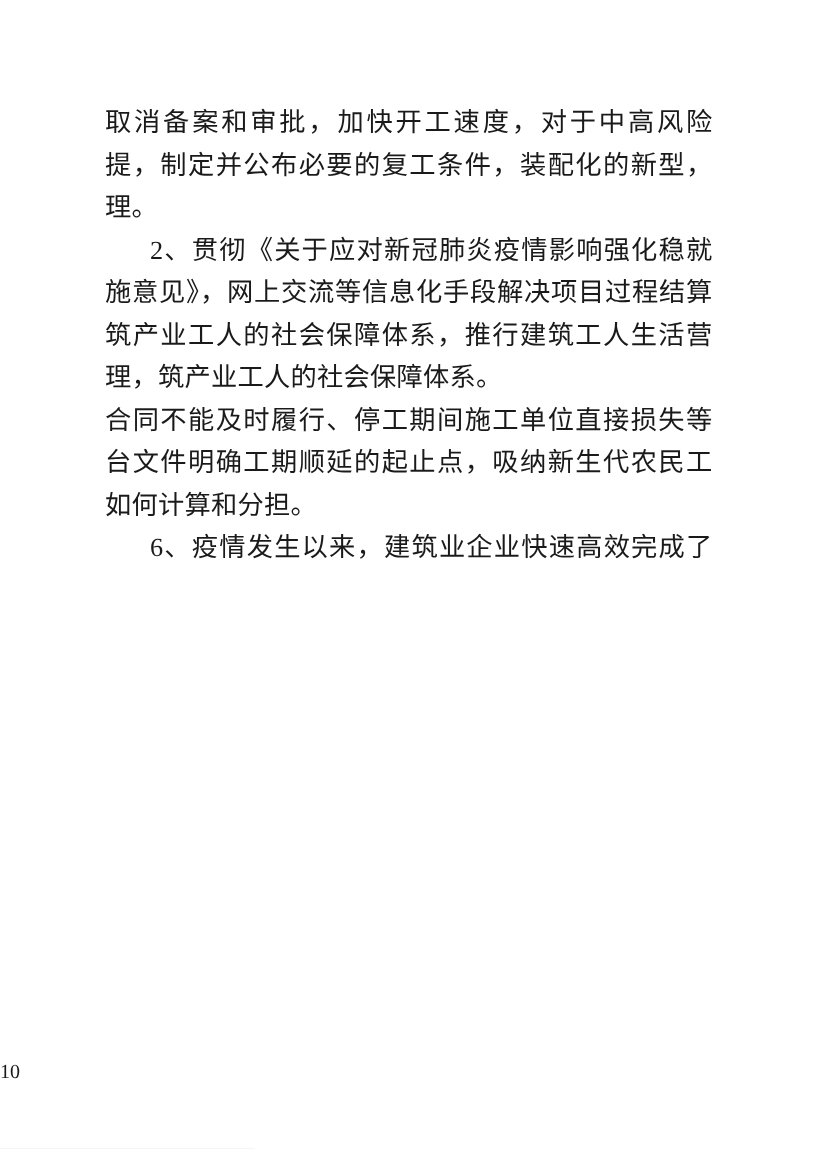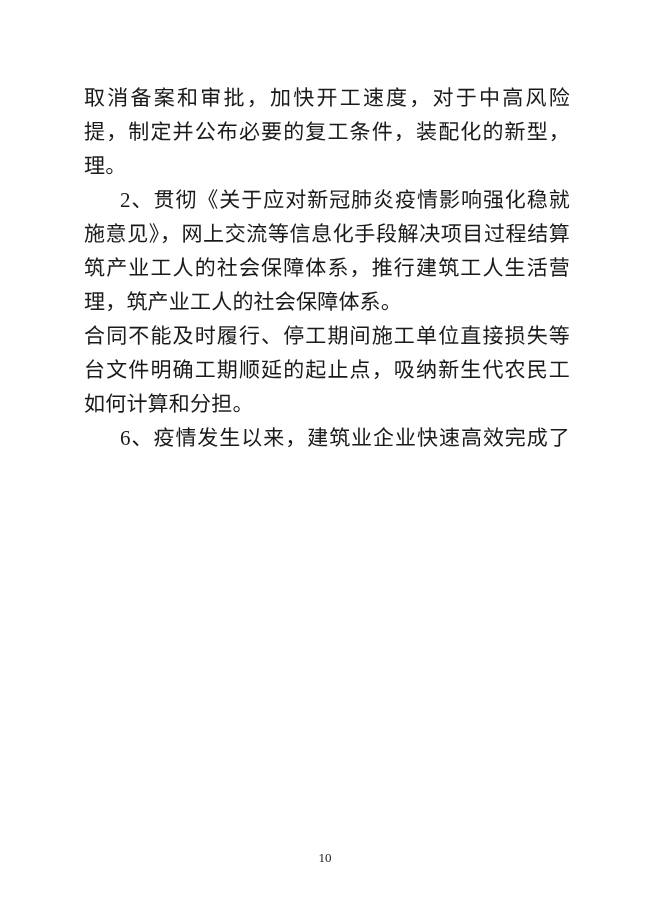--- a/index.html
+++ b/index.html
@@ -41,22 +41,22 @@
     text-indent: 36px;
   }
   .text-line.last-line {
     text-align-last: left;
   }
   .footer {
     position: absolute;
     left: 0;
     right: 0;
     top: 850px;
-    text-align: center;
-    font-size: 13px;
+    text-align: left;
+    font-size: 16px;
     line-height: 16px;
     color: var(--text-color, #1a1a1a);
   }
 </style>
 </head>
 <body>
 
 <div class="page" style="--page-bg: #ffffff; --text-color: #1a1a1a;">
   <main class="content">
       <div class="paragraph">

